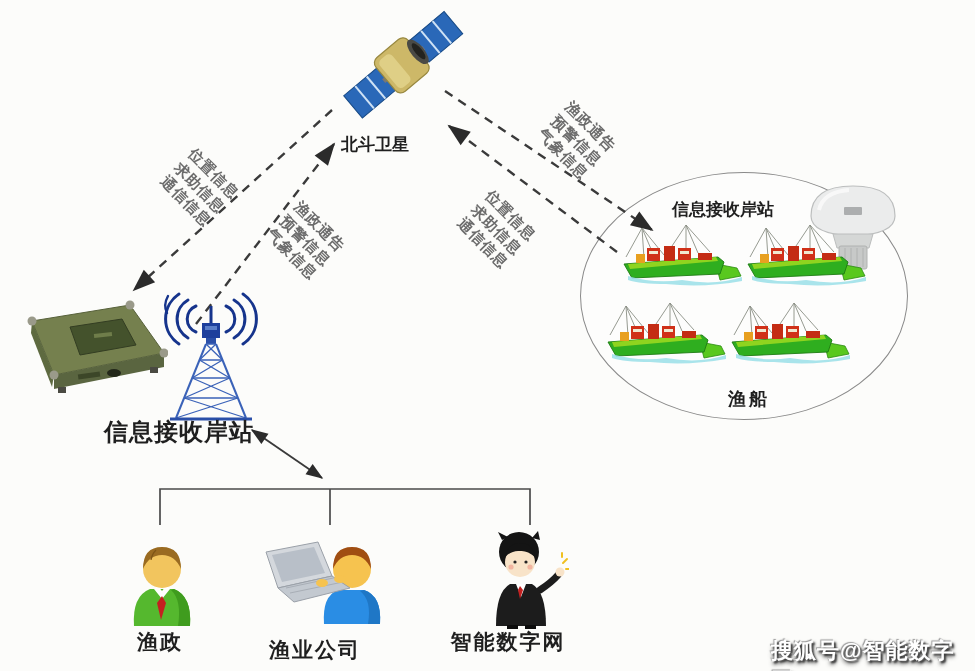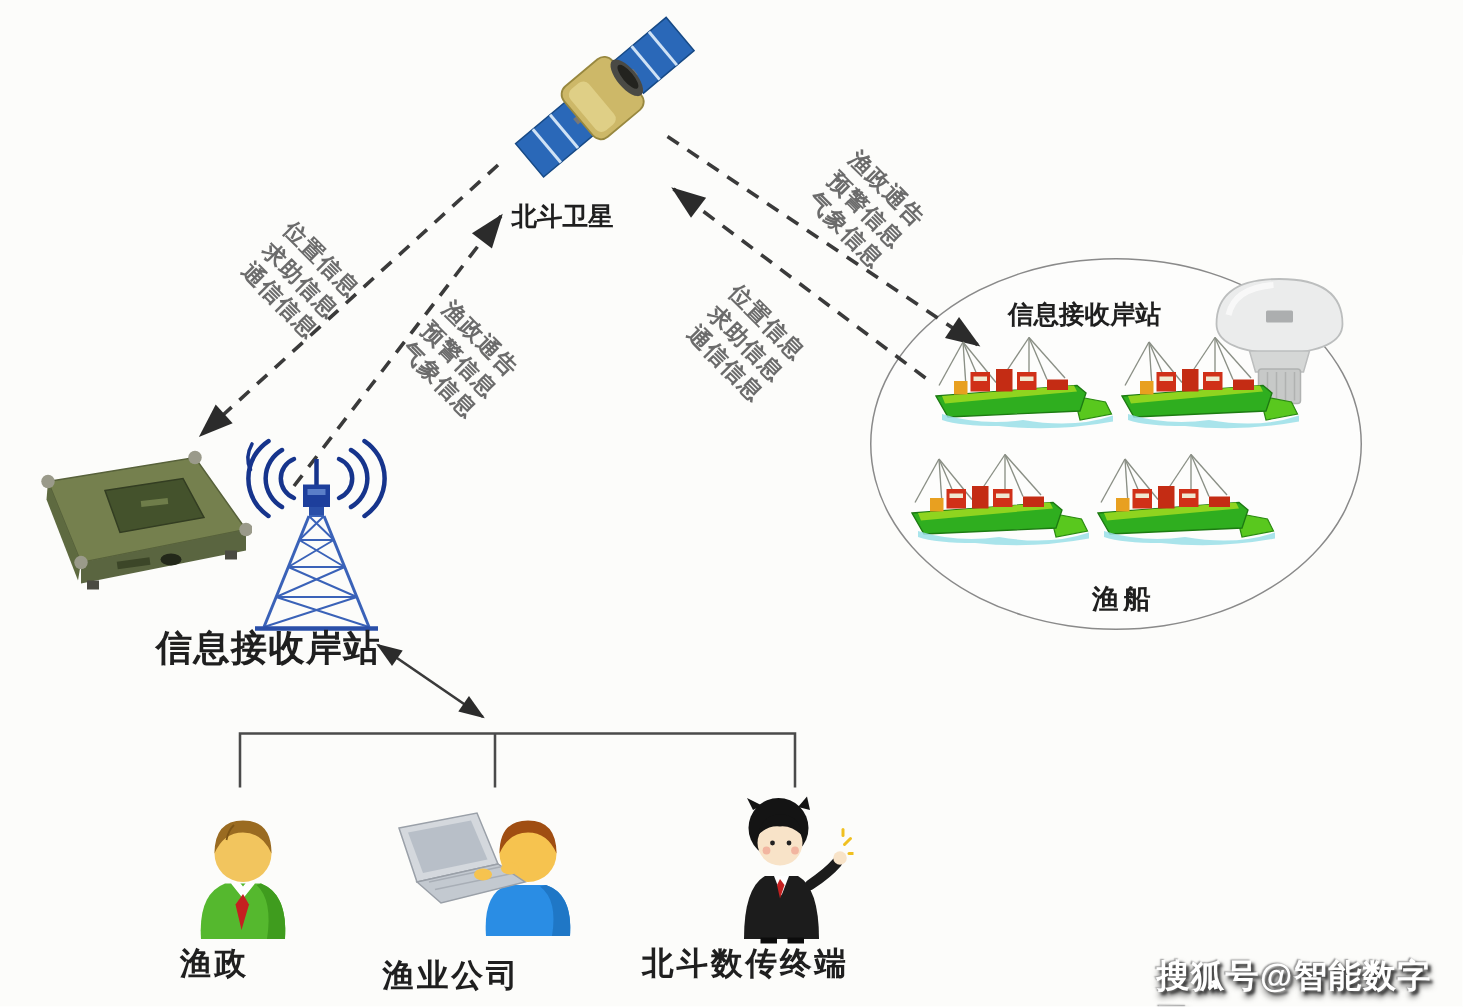--- a/index.html
+++ b/index.html
@@ -18,21 +18,21 @@
   .rot45 {
     position:absolute; transform:rotate(45deg);
     color:#6b6b6b; font-weight:700; font-size:15px;
     line-height:1.3; letter-spacing:1px; text-align:center;
     white-space:nowrap; width:66px;
   }
   .lbl { position:absolute; font-weight:700; color:#1f1f1f; white-space:nowrap; }
   .lbl-sm  { font-size:17px; }
   .lbl-md  { font-size:18px; }
   .lbl-lg  { font-size:24px; letter-spacing:1px;font-family:Liberation Mono, monospace; }
-  .lbl-user { font-size:21px; letter-spacing:2px; }
+  .lbl-user { font-size:21px; letter-spacing:2px; text-align:center; }
   .watermark {
     position:absolute; left:771px; top:636px;
     font-size:22px; font-weight:700; color:#ffffff; letter-spacing:1px;
     text-shadow: 2px 2px 2px #3a3a3a, -1px -1px 1px #9a9a9a, 1px 3px 4px rgba(0,0,0,.7);
   }
   svg { display:block; }
 </style>
 </head>
 <body>
 
@@ -232,17 +232,17 @@
     <circle cx="56" cy="37" r="2.6" fill="#f2b5a0"></circle>
     <path d="M22,96 Q22,62 36,54 L58,54 Q72,62 72,96 Z" fill="#1c1c1c"></path>
     <polygon points="42,54 47,67 52,54" fill="#ffffff"></polygon>
     <polygon points="46,56 44,60 46,69 49,60" fill="#c42020"></polygon>
     <rect x="33" y="95" width="11" height="4" fill="#0c0c0c"></rect>
     <rect x="51" y="95" width="11" height="4" fill="#0c0c0c"></rect>
   </svg>
 
   <div class="lbl lbl-user" style="left:120px; top:628px; width:80px;">渔政</div>
   <div class="lbl lbl-user" style="left:255px; top:636px; width:120px;">渔业公司</div>
-  <div class="lbl lbl-user" style="left:428px; top:628px; width:160px;">北斗数传终端</div>
+  <div class="lbl lbl-user" style="left:428px; top:628px; width:160px;">智能数字网</div>
 
   <div class="watermark">搜狐号@智能数字网</div>
 
 </div>
 
 </body></html>

